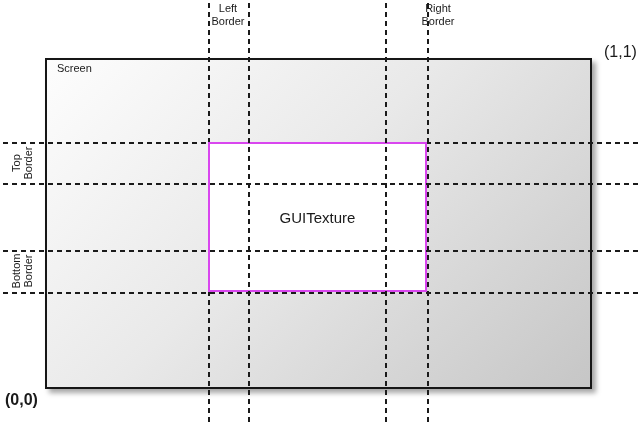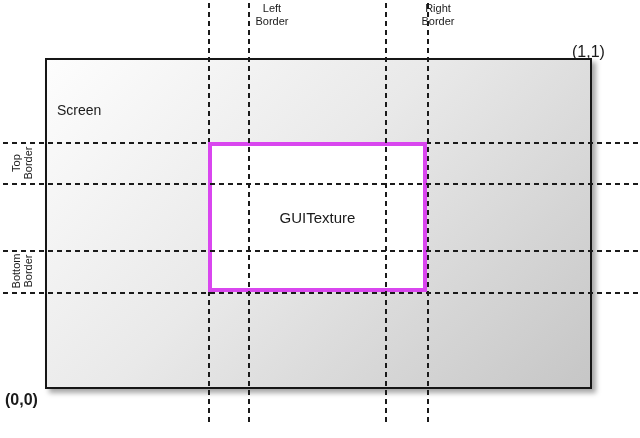--- a/index.html
+++ b/index.html
@@ -24,21 +24,21 @@
     box-shadow: 4px 4px 5px rgba(0,0,0,0.35);
     z-index: 1;
   }
 
   
   .texture-rect {
     position: absolute;
     left: 208px; top: 142px;
     width: 219px; height: 150px;
     box-sizing: border-box;
-    border: 4px solid #d946ef;
+    border: 2px solid #d946ef;
     background: #ffffff;
     z-index: 4;
     display: flex;
     align-items: center;
     justify-content: center;
   }
 
   
   .dash-line { position: absolute; }
   .dash-h {
@@ -49,37 +49,36 @@
     width: 2px;
     background-image: repeating-linear-gradient(to bottom, #1a1a1a 0px, #1a1a1a 5px, transparent 5px, transparent 9px);
   }
   .layer-under { z-index: 2; }
   .layer-over  { z-index: 6; }
 
   
   .lbl { position: absolute; z-index: 8; }
   .screen-label {
     left: 57px; top: 62px;
-    font-size: 14px;
-    margin-top: 40px;
+    font-size: 11px;
   }
   .texture-label {
     font-size: 15px;
     z-index: 8;
   }
   .coord-label { font-size: 16px; }
-  .coord-tr { left: 572px; top: 43px; }
+  .coord-tr { left: 604px; top: 43px; }
   .coord-bl { left: 5px; top: 391px; font-weight: bold; }
 
   .border-label {
     font-size: 11px;
     line-height: 13px;
     text-align: center;
   }
-  .border-label-left  { left: 208px; top: 2px;  width: 40px; margin-left: 44px; }
+  .border-label-left  { left: 208px; top: 2px;  width: 40px; }
   .border-label-right { left: 385px; top: 2px;  width: 42px; margin-left: 32px; }
 
   .border-label-rot {
     display: flex;
     align-items: center;
     justify-content: center;
     width: 44px; height: 42px;
   }
   .border-label-rot .rot-inner {
     transform: rotate(-90deg);

